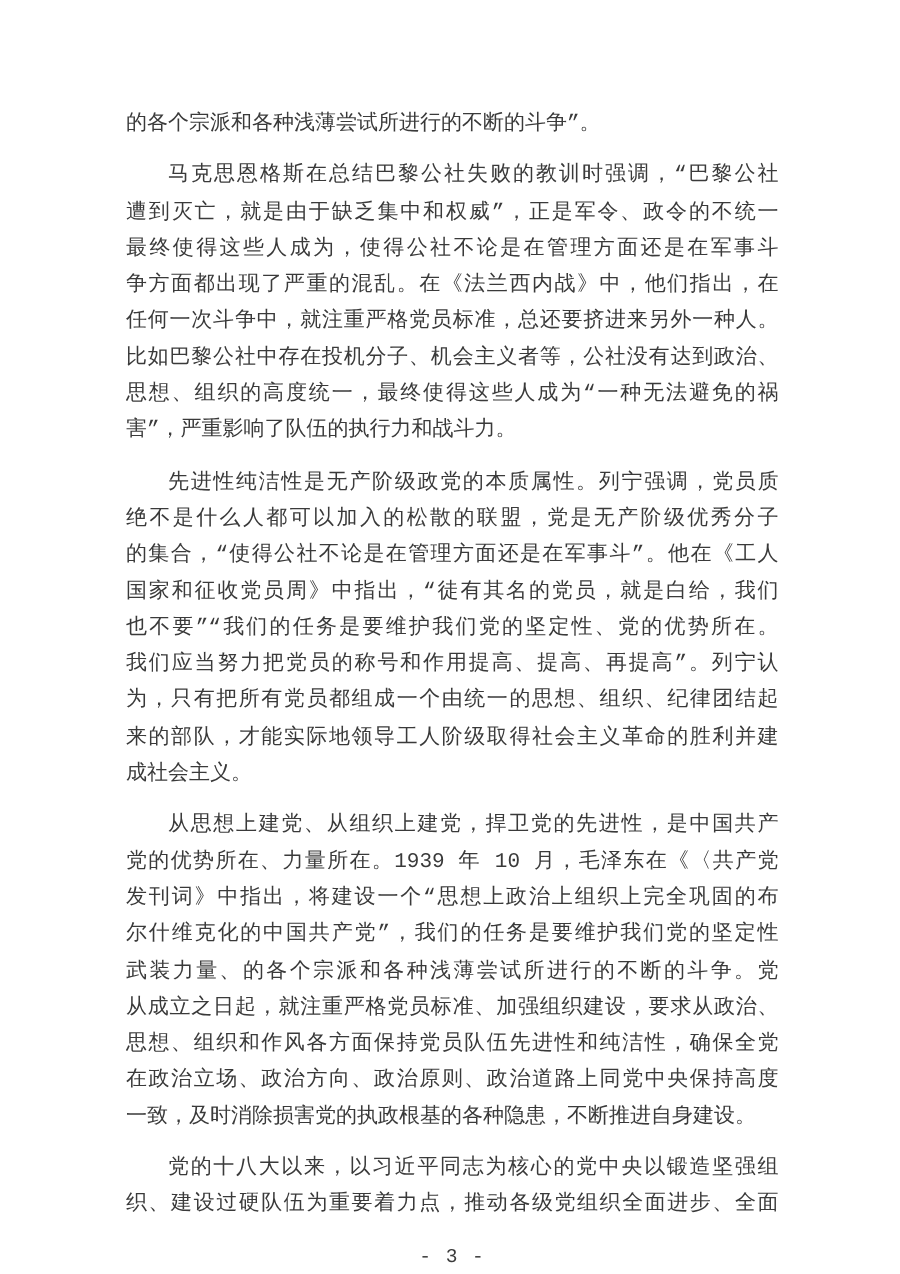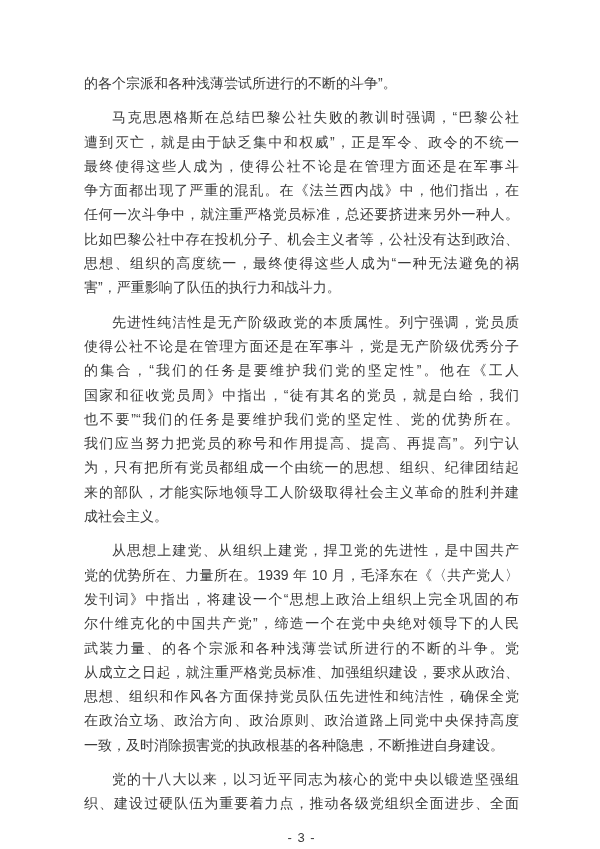--- a/index.html
+++ b/index.html
@@ -6,21 +6,21 @@
     margin: 0;
     padding: 0;
     background: #ffffff;
   }
   .page {
     position: relative;
     width: 600px;
     height: 849px;
     background: #ffffff;
     overflow: hidden;
-    font-family: Liberation Sans, sans-serif;
+    font-family: Liberation Mono, monospace;
     color: #3a3a3a;
   }
   .text-column {
     padding: 71px 81px 0 84px;
   }
   .line {
     font-size: 14px;
     height: 24.3px;
     line-height: 24.3px;
     text-align: justify;
@@ -54,33 +54,33 @@
     <div class="line indent">马克思恩格斯在总结巴黎公社失败的教训时强调，“巴黎公社</div>
     <div class="line">遭到灭亡，就是由于缺乏集中和权威”，正是军令、政令的不统一</div>
     <div class="line">最终使得这些人成为，使得公社不论是在管理方面还是在军事斗</div>
     <div class="line">争方面都出现了严重的混乱。在《法兰西内战》中，他们指出，在</div>
     <div class="line">任何一次斗争中，就注重严格党员标准，总还要挤进来另外一种人。</div>
     <div class="line">比如巴黎公社中存在投机分子、机会主义者等，公社没有达到政治、</div>
     <div class="line">思想、组织的高度统一，最终使得这些人成为“一种无法避免的祸</div>
     <div class="line end">害”，严重影响了队伍的执行力和战斗力。</div>
 
     <div class="line indent">先进性纯洁性是无产阶级政党的本质属性。列宁强调，党员质</div>
-    <div class="line">使得公社不论是在管理方面还是在军事斗，党是无产阶级优秀分子</div>
-    <div class="line">的集合，“我们的任务是要维护我们党的坚定性”。他在《工人</div>
+    <div class="line">绝不是什么人都可以加入的松散的联盟，党是无产阶级优秀分子</div>
+    <div class="line">的集合，“使得公社不论是在管理方面还是在军事斗”。他在《工人</div>
     <div class="line">国家和征收党员周》中指出，“徒有其名的党员，就是白给，我们</div>
     <div class="line">也不要”“我们的任务是要维护我们党的坚定性、党的优势所在。</div>
     <div class="line">我们应当努力把党员的称号和作用提高、提高、再提高”。列宁认</div>
     <div class="line">为，只有把所有党员都组成一个由统一的思想、组织、纪律团结起</div>
     <div class="line">来的部队，才能实际地领导工人阶级取得社会主义革命的胜利并建</div>
     <div class="line end">成社会主义。</div>
 
     <div class="line indent">从思想上建党、从组织上建党，捍卫党的先进性，是中国共产</div>
     <div class="line">党的优势所在、力量所在。1939 年 10 月，毛泽东在《〈共产党人〉</div>
     <div class="line">发刊词》中指出，将建设一个“思想上政治上组织上完全巩固的布</div>
-    <div class="line">尔什维克化的中国共产党”，缔造一个在党中央绝对领导下的人民</div>
+    <div class="line">尔什维克化的中国共产党”，我们的任务是要维护我们党的坚定性</div>
     <div class="line">武装力量、的各个宗派和各种浅薄尝试所进行的不断的斗争。党</div>
     <div class="line">从成立之日起，就注重严格党员标准、加强组织建设，要求从政治、</div>
     <div class="line">思想、组织和作风各方面保持党员队伍先进性和纯洁性，确保全党</div>
     <div class="line">在政治立场、政治方向、政治原则、政治道路上同党中央保持高度</div>
     <div class="line end">一致，及时消除损害党的执政根基的各种隐患，不断推进自身建设。</div>
 
     <div class="line indent">党的十八大以来，以习近平同志为核心的党中央以锻造坚强组</div>
     <div class="line">织、建设过硬队伍为重要着力点，推动各级党组织全面进步、全面</div>
 
     <div class="footer">- 3 -</div>

